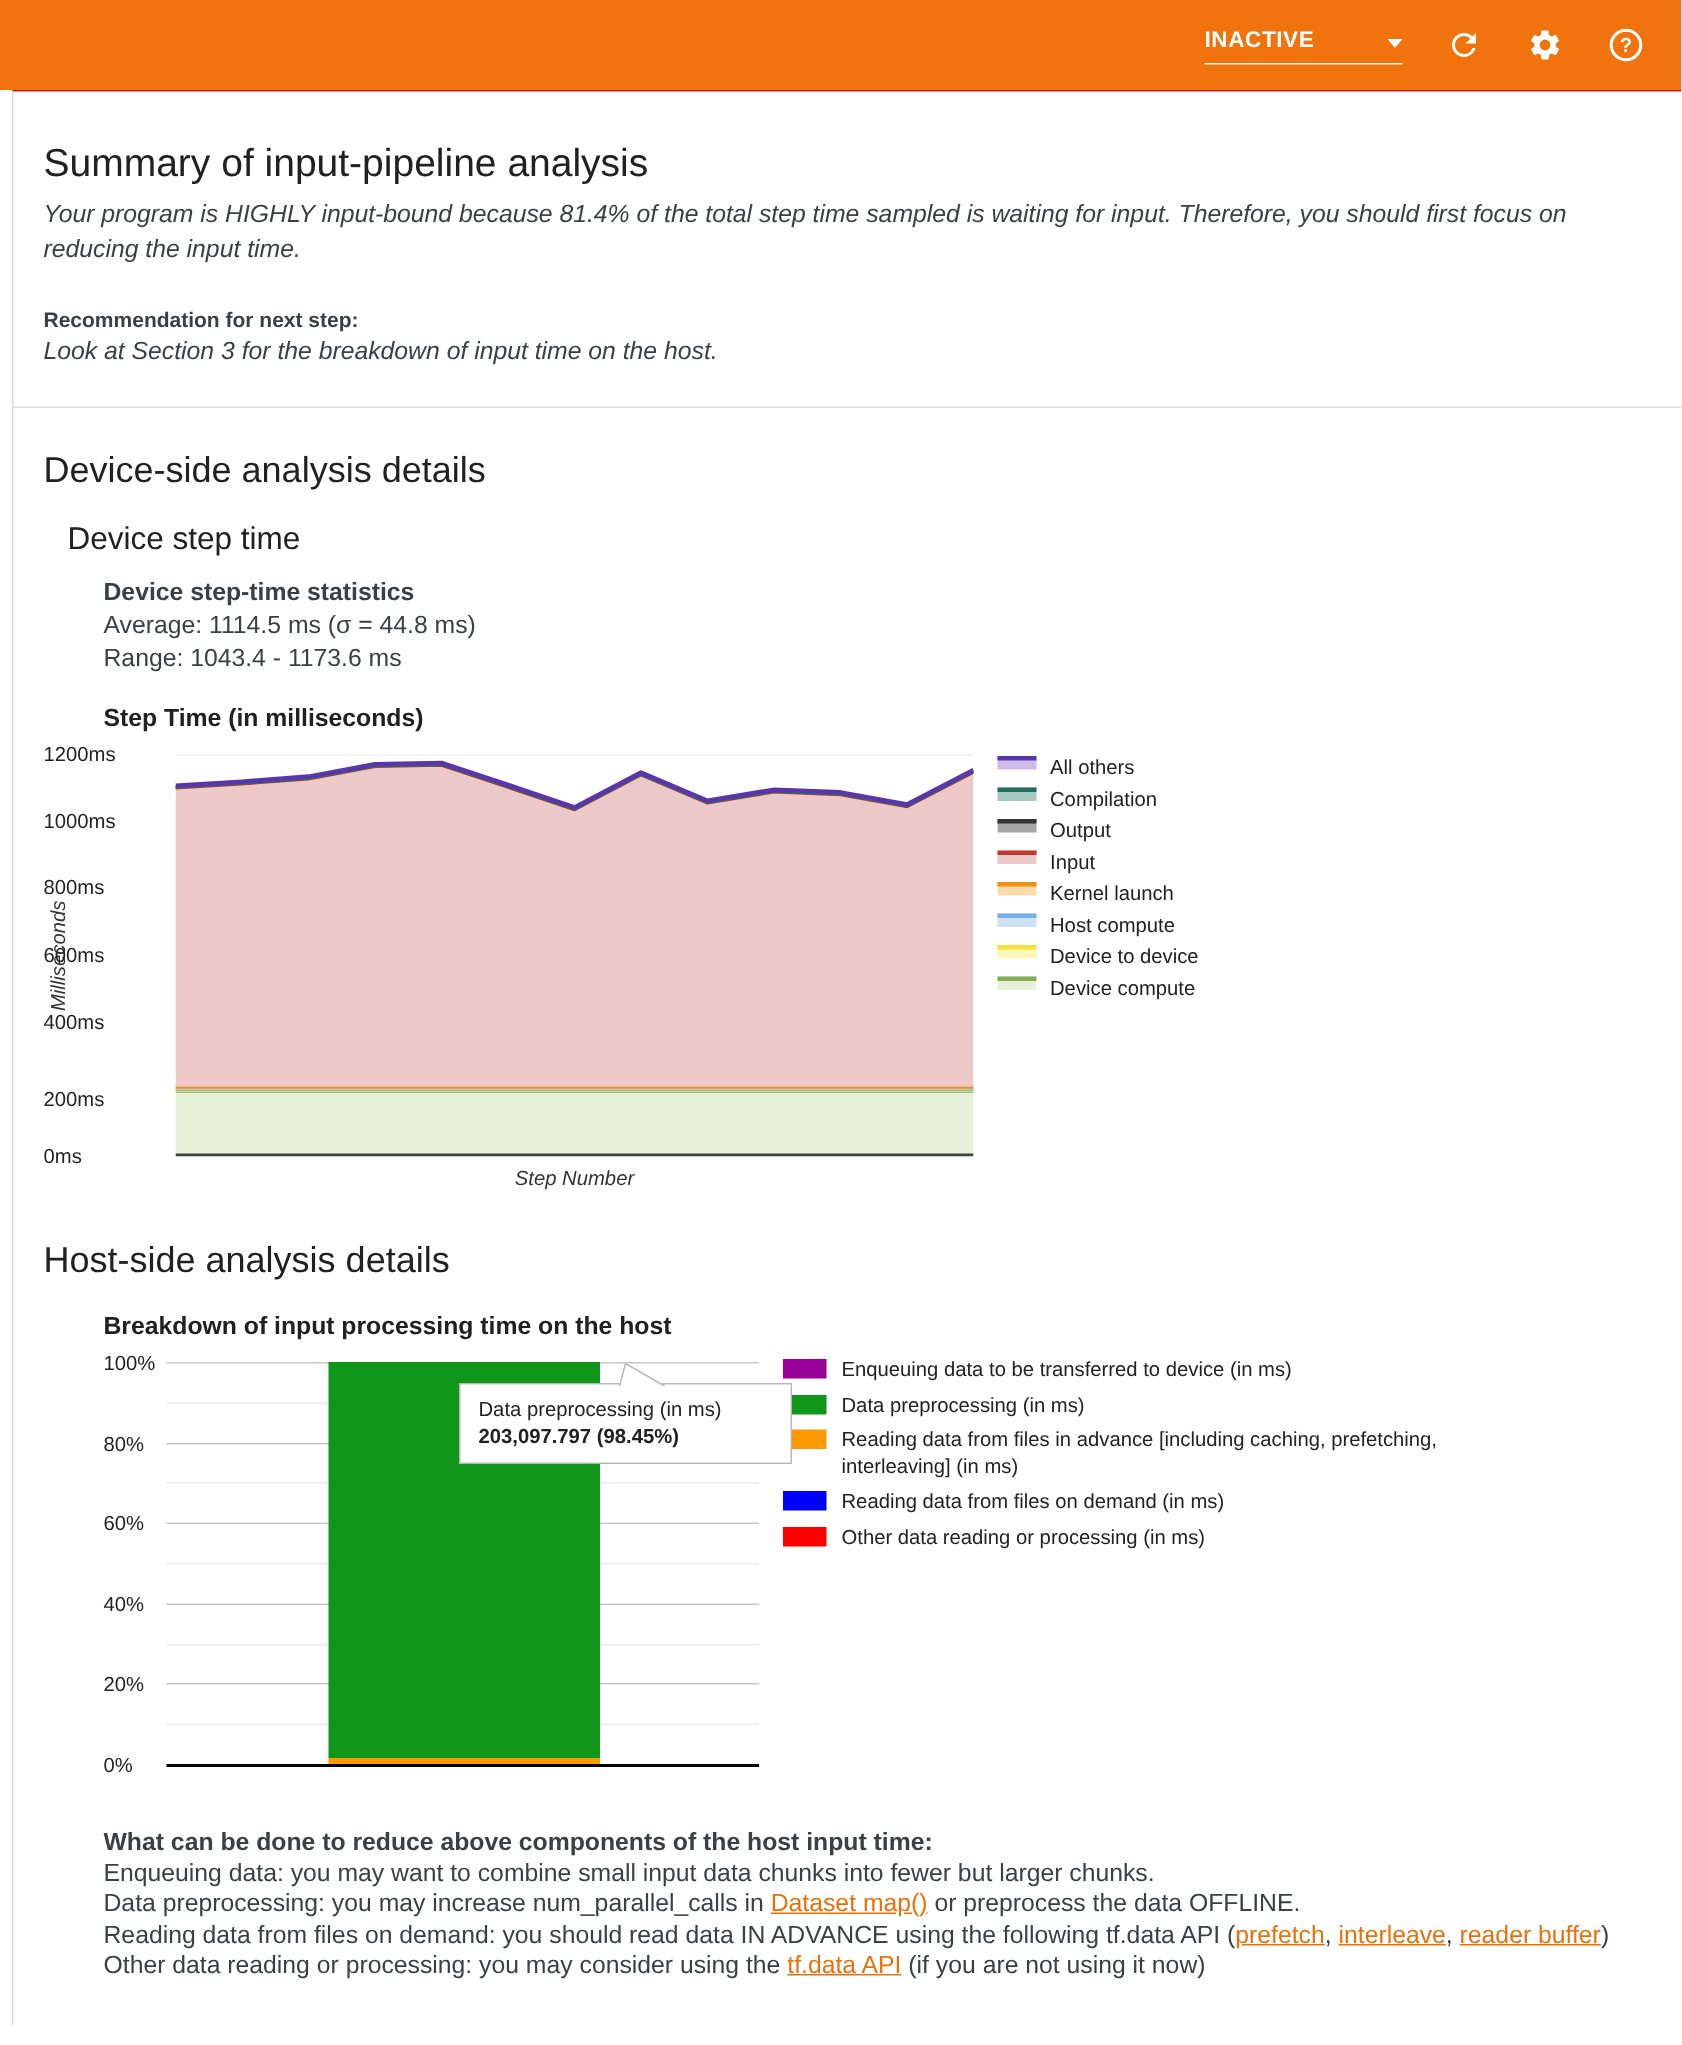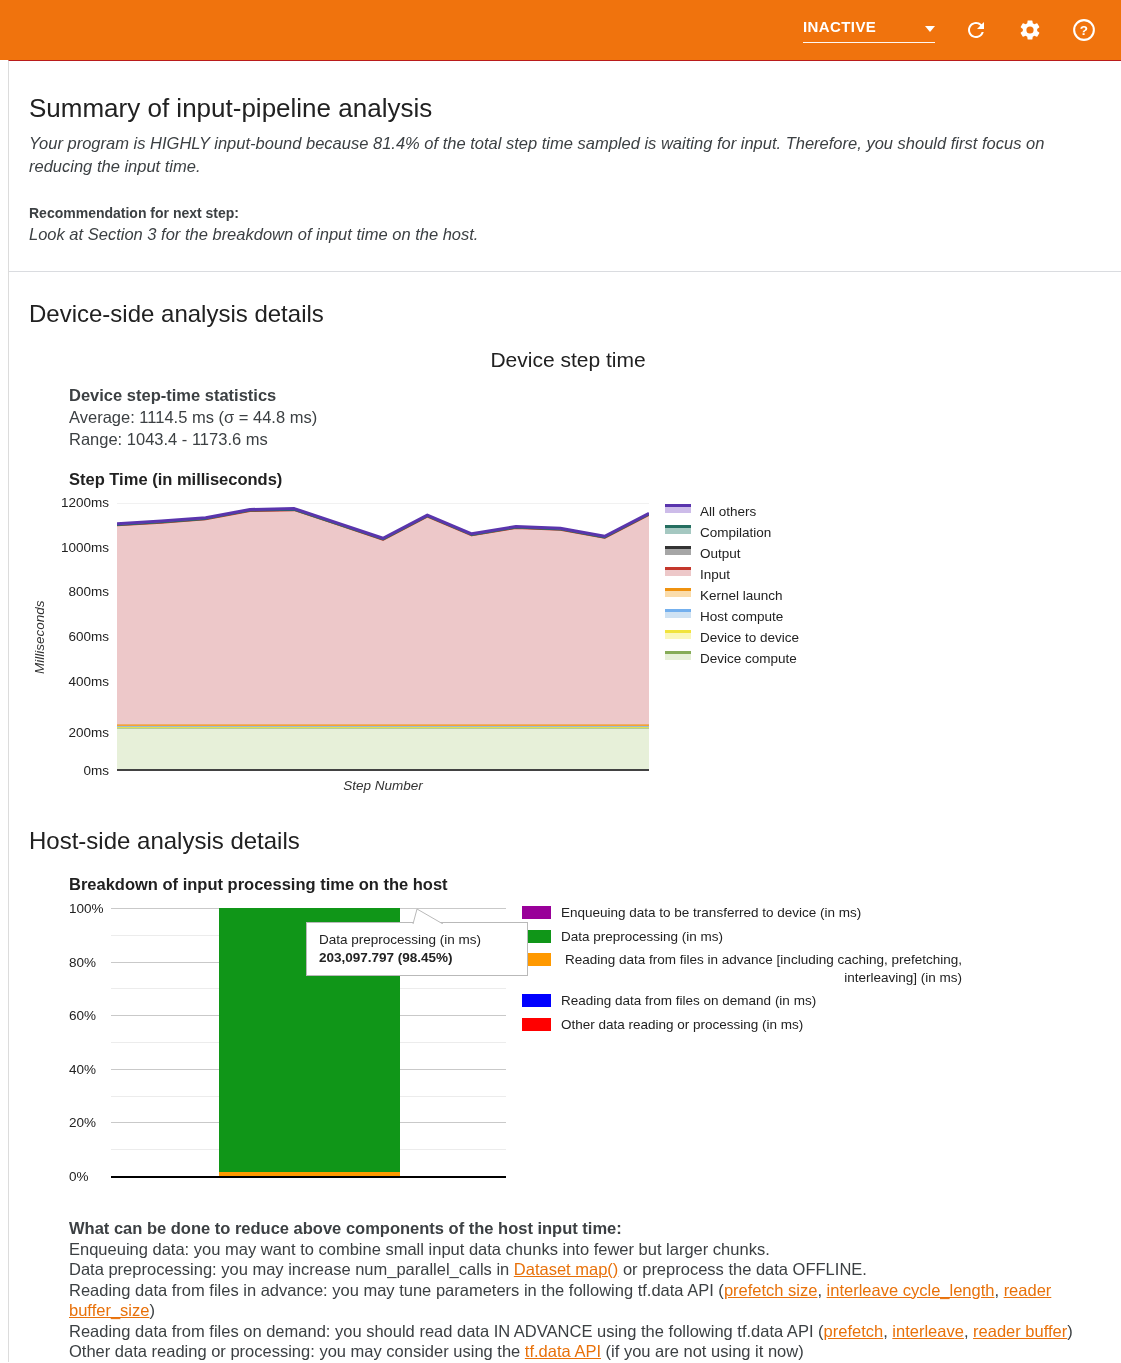--- a/index.html
+++ b/index.html
@@ -12,56 +12,56 @@
   .caret { width:0; height:0; border-left:5px solid transparent; border-right:5px solid transparent; border-top:6px solid #fff; margin-bottom:3px; }
   .icon-btn { width:26px; height:26px; display:flex; align-items:center; justify-content:center; cursor:pointer; }
   .icon-btn svg { display:block; }
 
   
   .card { margin-left:8px; border-left:1px solid #dcdcdc; border-top:1px solid #b91c1c; min-height:1290px; }
   .divider { border-top:1px solid #dadce0; }
 
   h1 { font-size:26px; font-weight:400; color:#212121; margin:32px 0 8px; }
   h2 { font-size:24px; font-weight:400; color:#212121; margin:28px 0 20px; }
-  h3 { font-size:21px; font-weight:400; color:#212121; margin:0 0 12px 16px;text-align:center; }
+  h3 { font-size:21px; font-weight:400; color:#212121; margin:0 0 12px 16px; }
 
   .pad { padding:0 30px 0 20px; }
   .lede { font-style:italic; font-size:16.5px; line-height:23px; margin:0; max-width:1070px; }
   .reco-label { font-weight:700; font-size:14px; margin:27px 0 4px; }
   .reco { font-style:italic; font-size:16.5px; margin:0 0 27px; }
 
   .stats { margin-left:40px; font-size:16.5px; line-height:22px; }
   .stats .b { font-weight:700; }
   .c1-title, .c2-title { margin:20px 0 8px 40px; font-weight:700; font-size:16.5px; color:#212121; }
 
   
   .chart1-row { display:flex; }
   .c1-area { position:relative; width:620px; height:302px; flex:none; }
-  .c1-tick { position:absolute; left:0; width:80px; text-align:right; font-size:13.5px; color:#222; }
+  .c1-tick { position:absolute; left:0; width:80px; font-size:13.5px; color:#222; }
   .c1-ylabel { position:absolute; left:0; top:6px; height:268px; width:20px; writing-mode:vertical-rl; transform:rotate(180deg); display:flex; align-items:center; justify-content:center; font-style:italic; font-size:13.5px; color:#333; }
   .c1-xlabel { position:absolute; left:88px; width:532px; top:281px; text-align:center; font-style:italic; font-size:13.5px; color:#333; }
   .legend1 { margin-left:16px; padding-top:7px; }
   .l1-row { display:flex; align-items:flex-start; height:21px; }
   .l1-swatch { width:26px; height:9px; border-top:3px solid; margin-right:9px; flex:none; }
   .l1-label { font-size:13.5px; color:#222; white-space:nowrap; }
 
   
   .chart2-row { display:flex; margin-left:40px; }
   .c2-area { position:relative; width:437px; height:300px; flex:none; }
   .c2-plot { position:absolute; left:42px; top:8px; width:395px; height:268px; border-bottom:2px solid #000; }
   .c2-grid { position:absolute; left:0; right:0; height:1px; }
   .c2-grid.major { background:#c9c9c9; }
   .c2-grid.minor { background:#ececec; }
   .c2-tick { position:absolute; left:0; width:36px; text-align:left; font-size:13.5px; color:#222; }
   .c2-bar-seg { position:absolute; left:108px; width:181px; }
   .c2-tip { position:absolute; left:195px; top:12px; width:222px; background:#fff; border:1px solid #b9b9b9; padding:9px 12px 10px; font-size:13.5px; color:#222; z-index:3; }
   .c2-tip .v { font-weight:700; margin-top:3px; }
   .c2-tip-callout { position:absolute; left:92px; top:-15px; z-index:4; }
   .legend2 { margin-left:16px; padding-top:2px; max-width:440px; }
-  .l2-row { display:flex; align-items:flex-start; margin-bottom:6px;text-align:right; }
+  .l2-row { display:flex; align-items:flex-start; margin-bottom:6px; }
   .l2-swatch { width:29px; height:13px; margin-right:10px; margin-top:2px; flex:none; }
   .l2-label { font-size:13.5px; line-height:17.5px; color:#222; }
 
   
   .advice { margin:16px 0 0 40px; font-size:16.5px; line-height:20.5px; max-width:1045px; color:#3c4043; }
   .advice .head { font-weight:700; }
   .advice-line { }
   a.link { color:#E8710A; text-decoration:underline; cursor:pointer; }
 </style>
 </head>
@@ -243,20 +243,19 @@
             <div class="l2-label">Other data reading or processing (in ms)</div>
           </div>
         </div>
     </div>
 
     <div class="advice">
       <div class="head">What can be done to reduce above components of the host input time:</div>
       <div>
           <div class="advice-line">Enqueuing data: you may want to combine small input data chunks into fewer but larger chunks.</div>
           <div class="advice-line">Data preprocessing: you may increase num_parallel_calls in <a class="link">Dataset map()</a> or preprocess the data OFFLINE.</div>
-          <div class="advice-line">Reading data from files in advance: you may tune parameters in the following tf.data API (<a class="link">prefetch size</a>, <a class="link">interleave cycle_length</a>, <a class="link">reader buffer_size</a>)</div>
           <div class="advice-line">Reading data from files on demand: you should read data IN ADVANCE using the following tf.data API (<a class="link">prefetch</a>, <a class="link">interleave</a>, <a class="link">reader buffer</a>)</div>
           <div class="advice-line">Other data reading or processing: you may consider using the <a class="link">tf.data API</a> (if you are not using it now)</div>
         </div>
     </div>
   </section>
 
 </div>
 
 </body></html>

